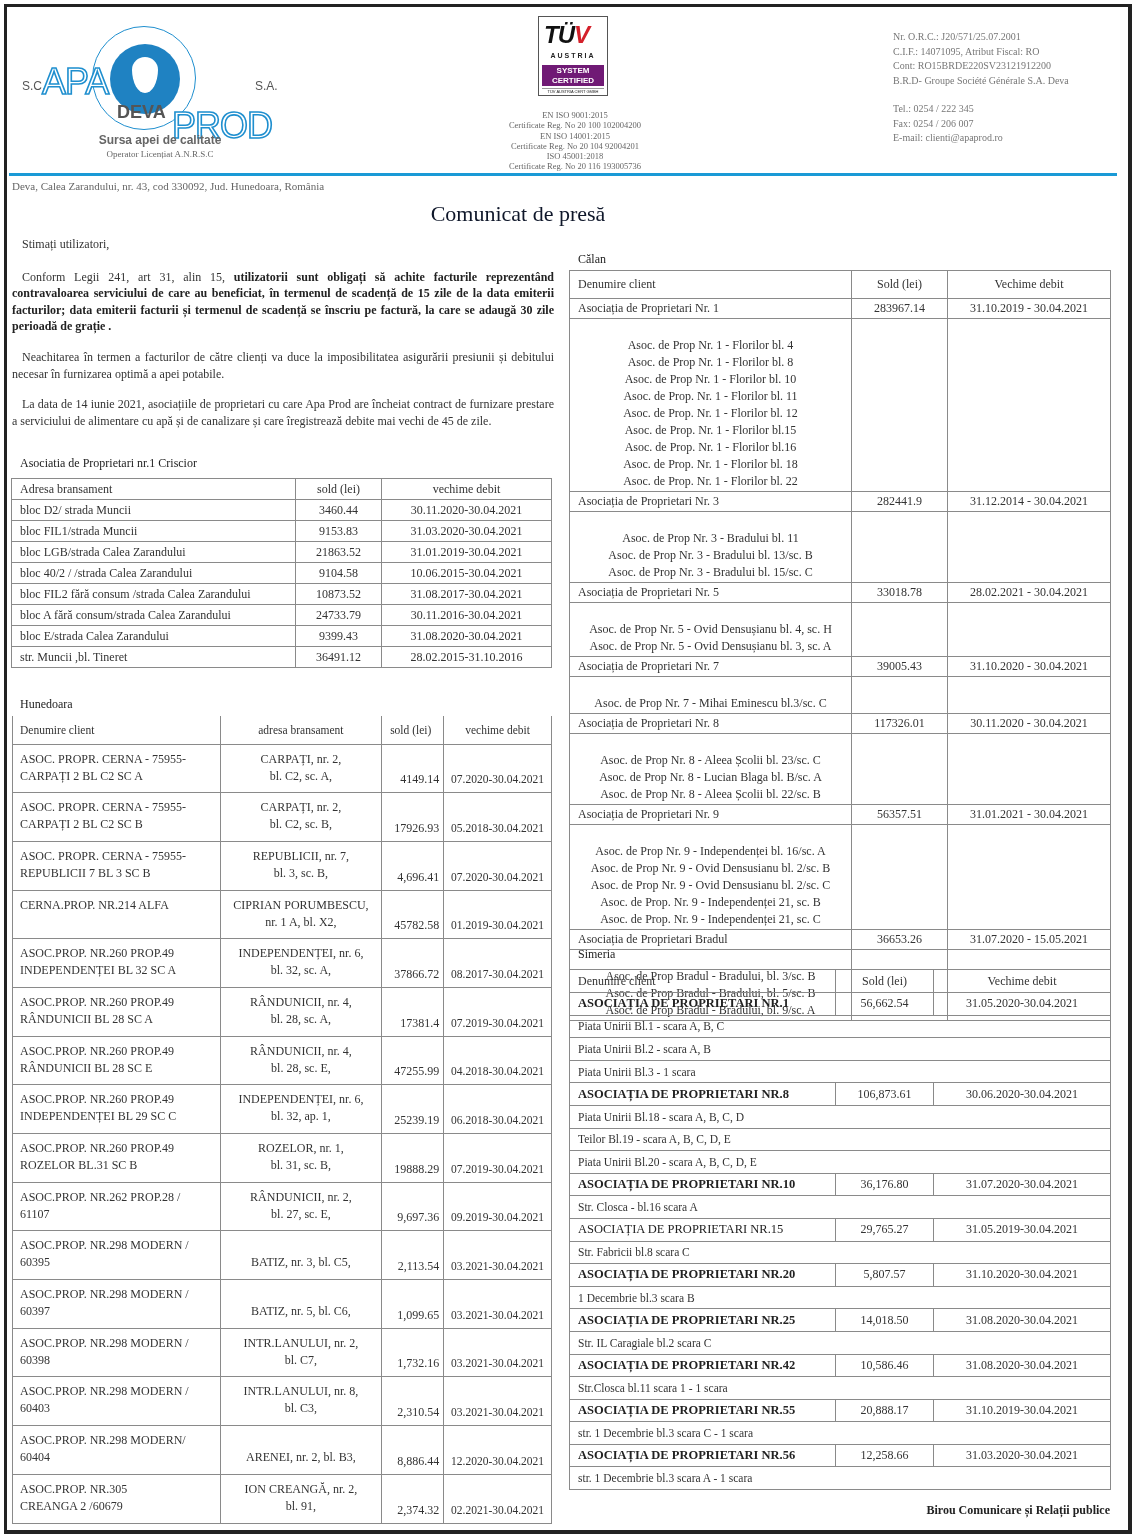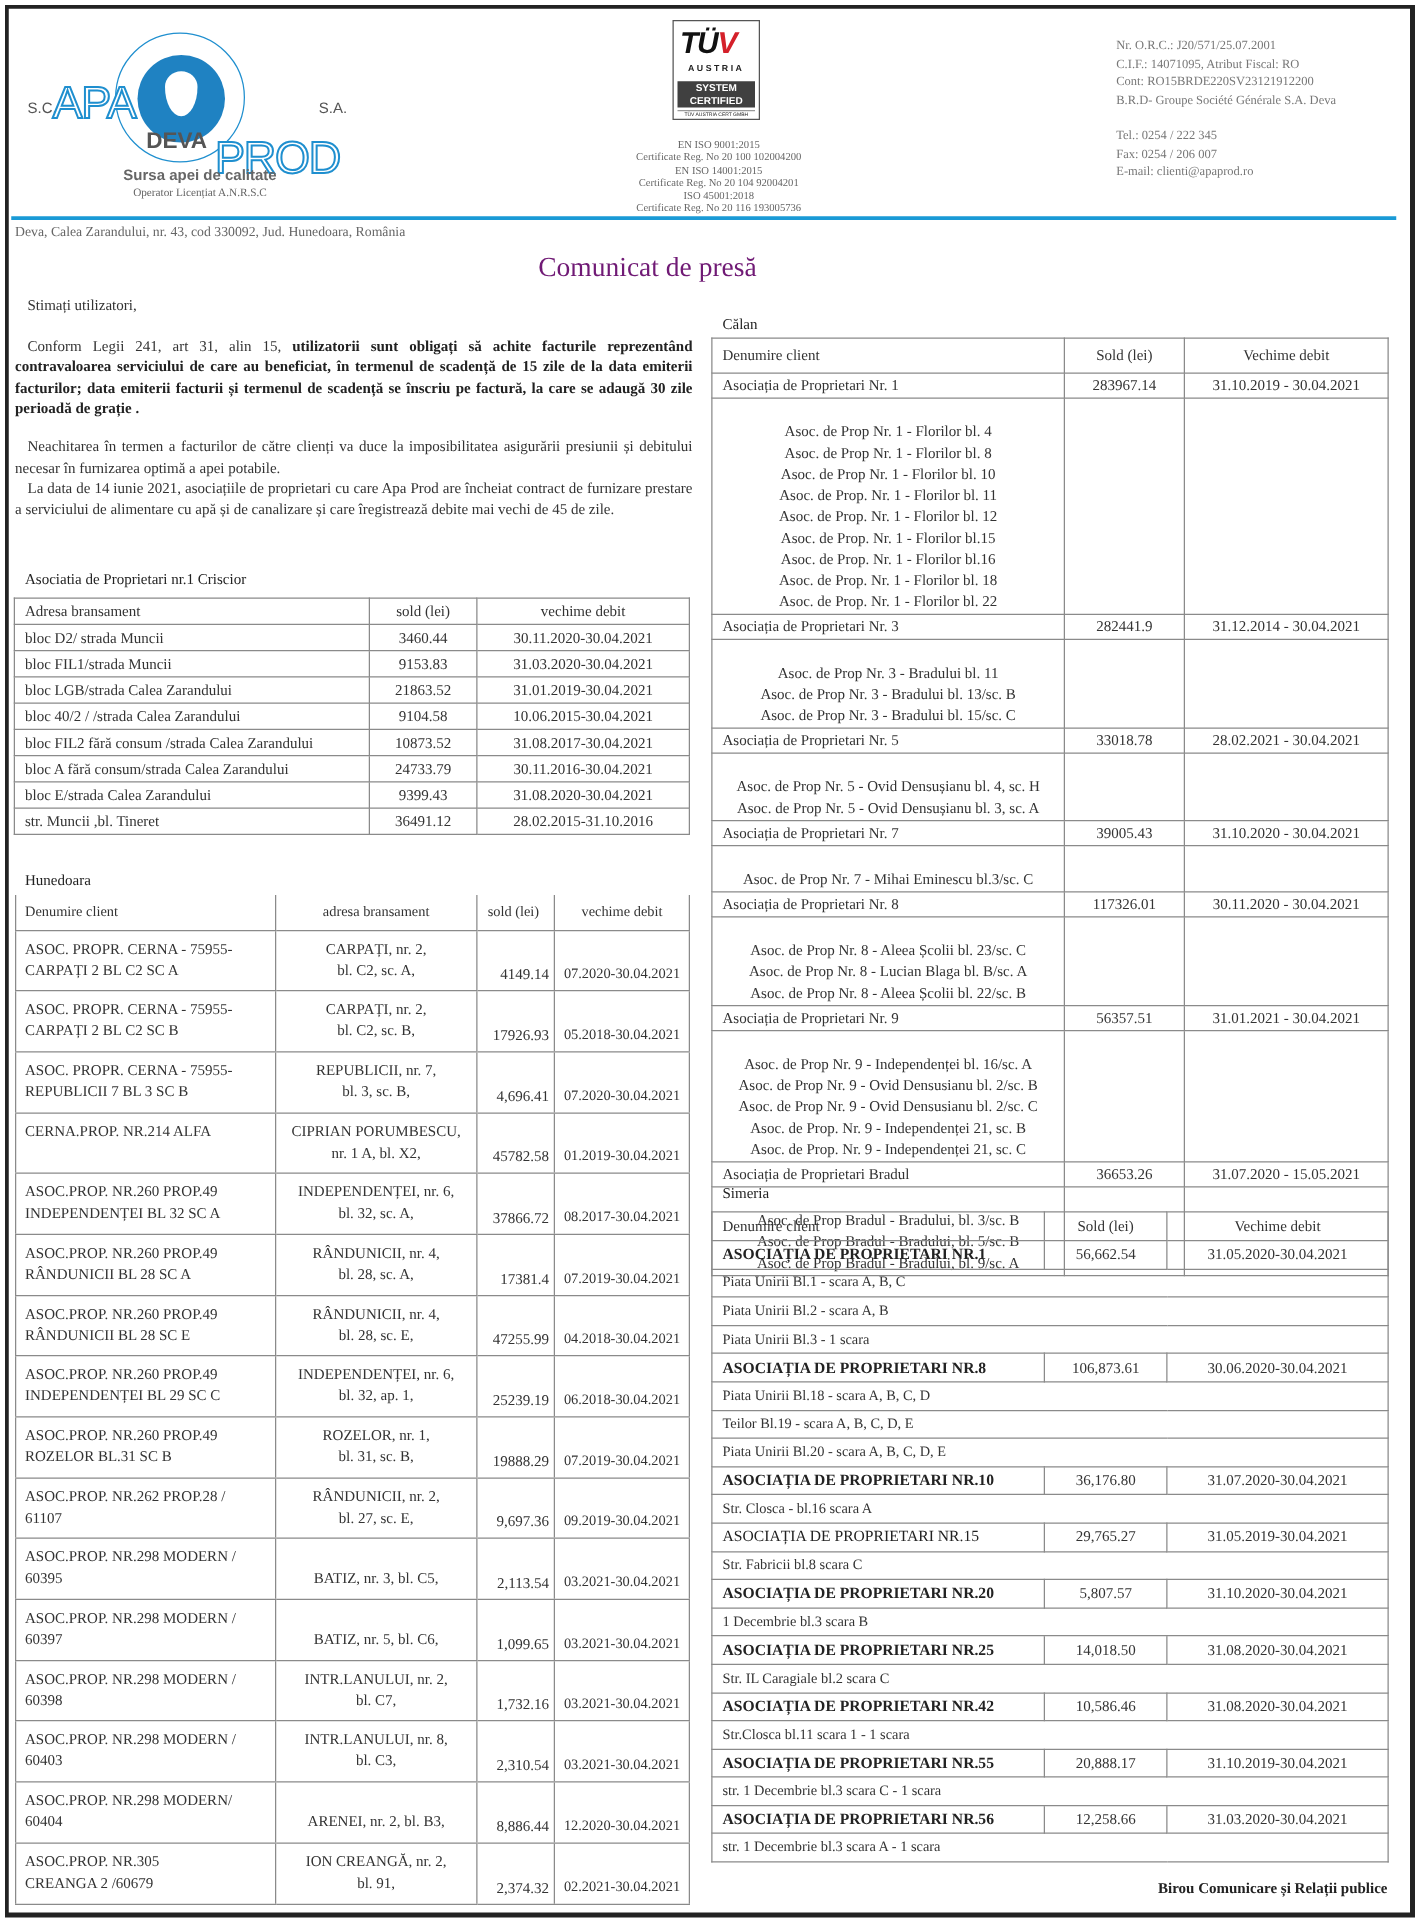--- a/index.html
+++ b/index.html
@@ -19,37 +19,37 @@
   .logo .w2 { left: 150px; margin-top: 44px; }
   .logo .deva { position: absolute; left: 95px; top: 78px; font-family: "Liberation Sans", sans-serif; font-weight: bold; font-size: 18px; color: #555; }
   .tagline { position: absolute; left: 60px; top: 133px; width: 200px; text-align: center; }
   .tagline .t1 { font-family: "Liberation Sans", sans-serif; font-size: 12px; font-weight: bold; color: #666; }
   .tagline .t2 { font-size: 9px; color: #666; margin-top: 2px; }
 
   .tuv { position: absolute; left: 538px; top: 16px; width: 70px; height: 80px; border: 1px solid #555; background: #fff; }
   .tuv .tv { position: absolute; left: 5px; top: 4px; font-family: "Liberation Sans", sans-serif; font-style: italic; font-weight: bold; font-size: 24px; color: #111; letter-spacing: -1px; }
   .tuv .tv .v { color: #d4202a; }
   .tuv .au { position: absolute; left: 0; right: 0; top: 35px; text-align: center; font-family: "Liberation Sans", sans-serif; font-weight: bold; font-size: 7px; letter-spacing: 2px; }
-  .tuv .sys { position: absolute; left: 3px; right: 3px; top: 48px; height: 21px; background: #404040; color: #fff; font-family: "Liberation Sans", sans-serif; font-weight: bold; font-size: 8px; text-align: center; line-height: 10px; padding-top: 1px; }
+  .tuv .sys { position: absolute; left: 3px; right: 3px; top: 48px; height: 21px; background: #701a75; color: #fff; font-family: "Liberation Sans", sans-serif; font-weight: bold; font-size: 8px; text-align: center; line-height: 10px; padding-top: 1px; }
   .tuv .cg { position: absolute; left: 3px; right: 3px; top: 71px; font-family: "Liberation Sans", sans-serif; font-size: 4px; text-align: center; border-top: 1px solid #999; }
   .certs { position: absolute; left: 490px; top: 110px; width: 170px; text-align: center; font-size: 8.5px; line-height: 10.3px; color: #666; }
 
   .company { position: absolute; left: 893px; top: 30px; font-size: 10px; line-height: 14.5px; color: #777; }
   .company .gap { height: 14px; }
 
   .rule { position: absolute; left: 9px; top: 173px; width: 1108px; height: 3px; background: #1a9ad6; }
   .address { position: absolute; left: 12px; top: 180px; font-size: 11px; color: #666; }
-  .title { position: absolute; left: 0; top: 201px; width: 996px; text-align: center; font-size: 22px; color: #701a75; padding-left: 40px; }
+  .title { position: absolute; left: 0; top: 201px; width: 996px; text-align: center; font-size: 22px; color: #0f172a; padding-left: 40px; }
 
   
   .lcol { position: absolute; left: 12px; top: 236px; width: 542px; font-size: 12px; line-height: 16.6px; }
   .lcol p { text-align: justify; text-indent: 10px; color: #333; }
   .lcol .greet { text-indent: 10px; margin-bottom: 16px; }
   .lcol .p1 { margin-bottom: 14px; }
-  .lcol .p2 { }
+  .lcol .p2 { margin-bottom: 14px; }
   .lcol b { color: #222; }
 
   .sect-title { font-size: 12px; color: #222; }
   table { border-collapse: collapse; width: 100%; }
   td, th { border: 1px solid #8a8a8a; font-weight: normal; font-size: 12px; color: #333; }
 
   .t-cris { position: absolute; left: 11px; top: 478px; width: 541px; }
   .t-cris td, .t-cris th { height: 21px; padding: 0 8px; }
   .t-cris th:first-child, .t-cris td:first-child { text-align: left; }
   .t-cris td:nth-child(2), .t-cris th:nth-child(2) { text-align: center; width: 86px; }

